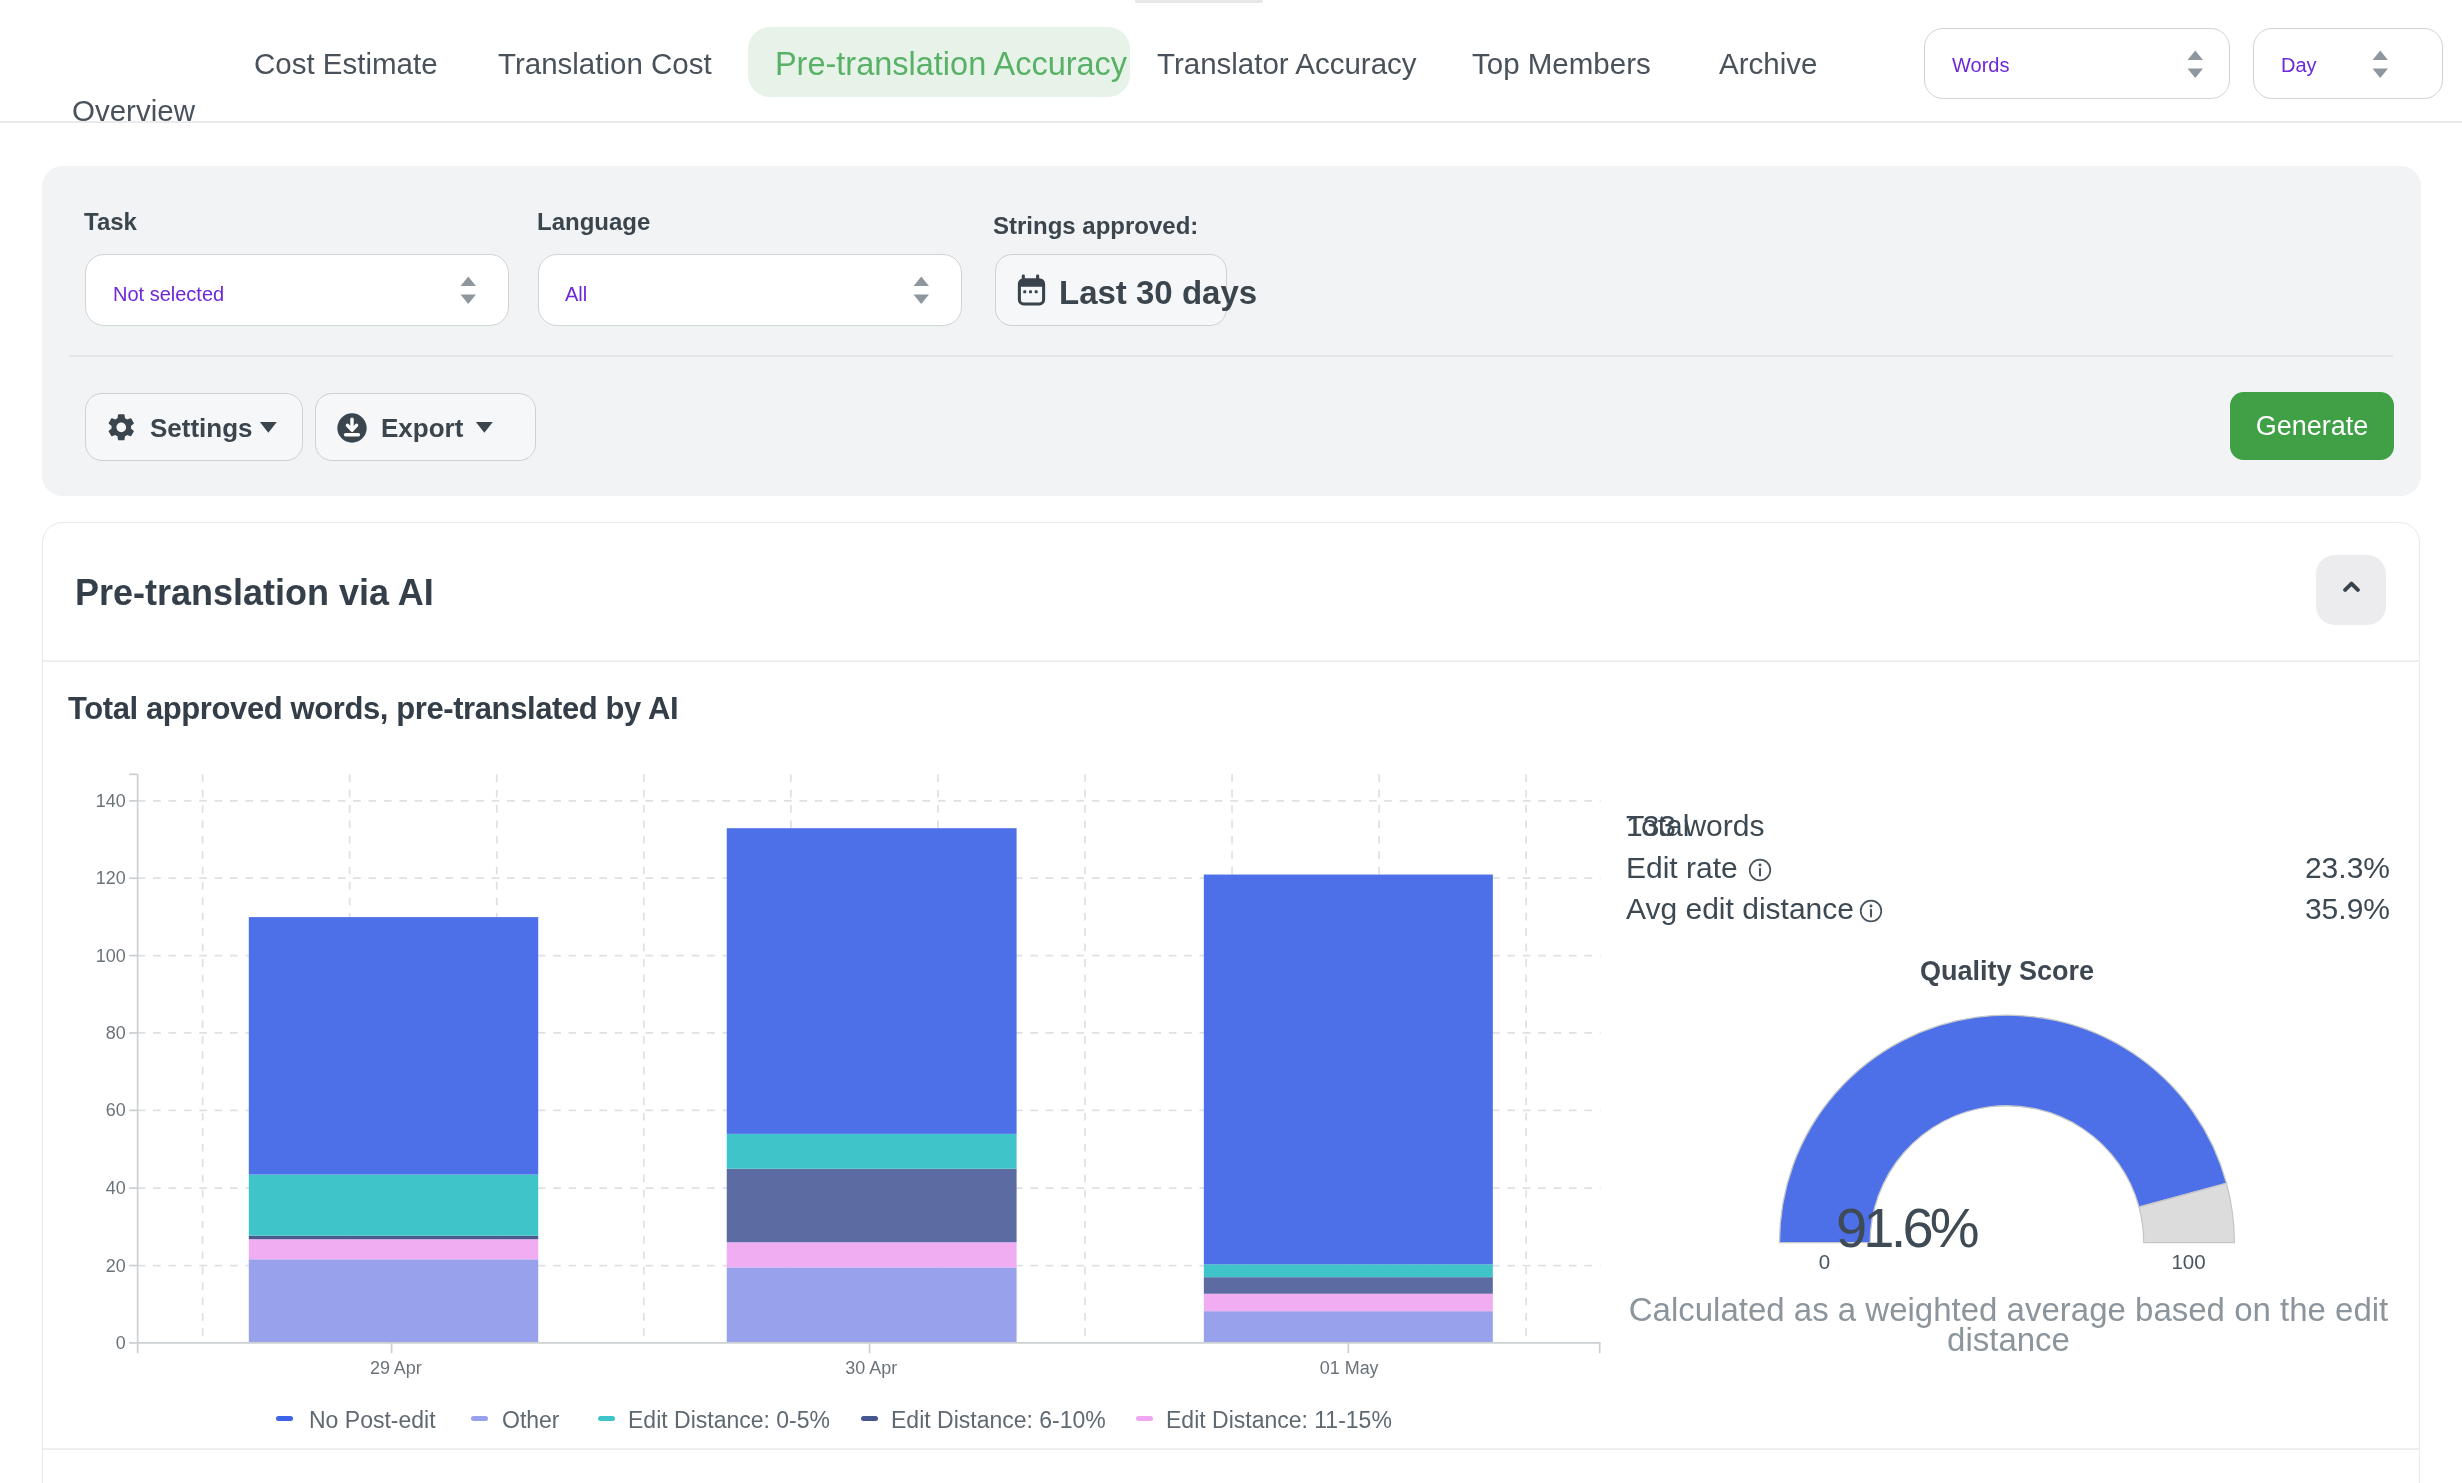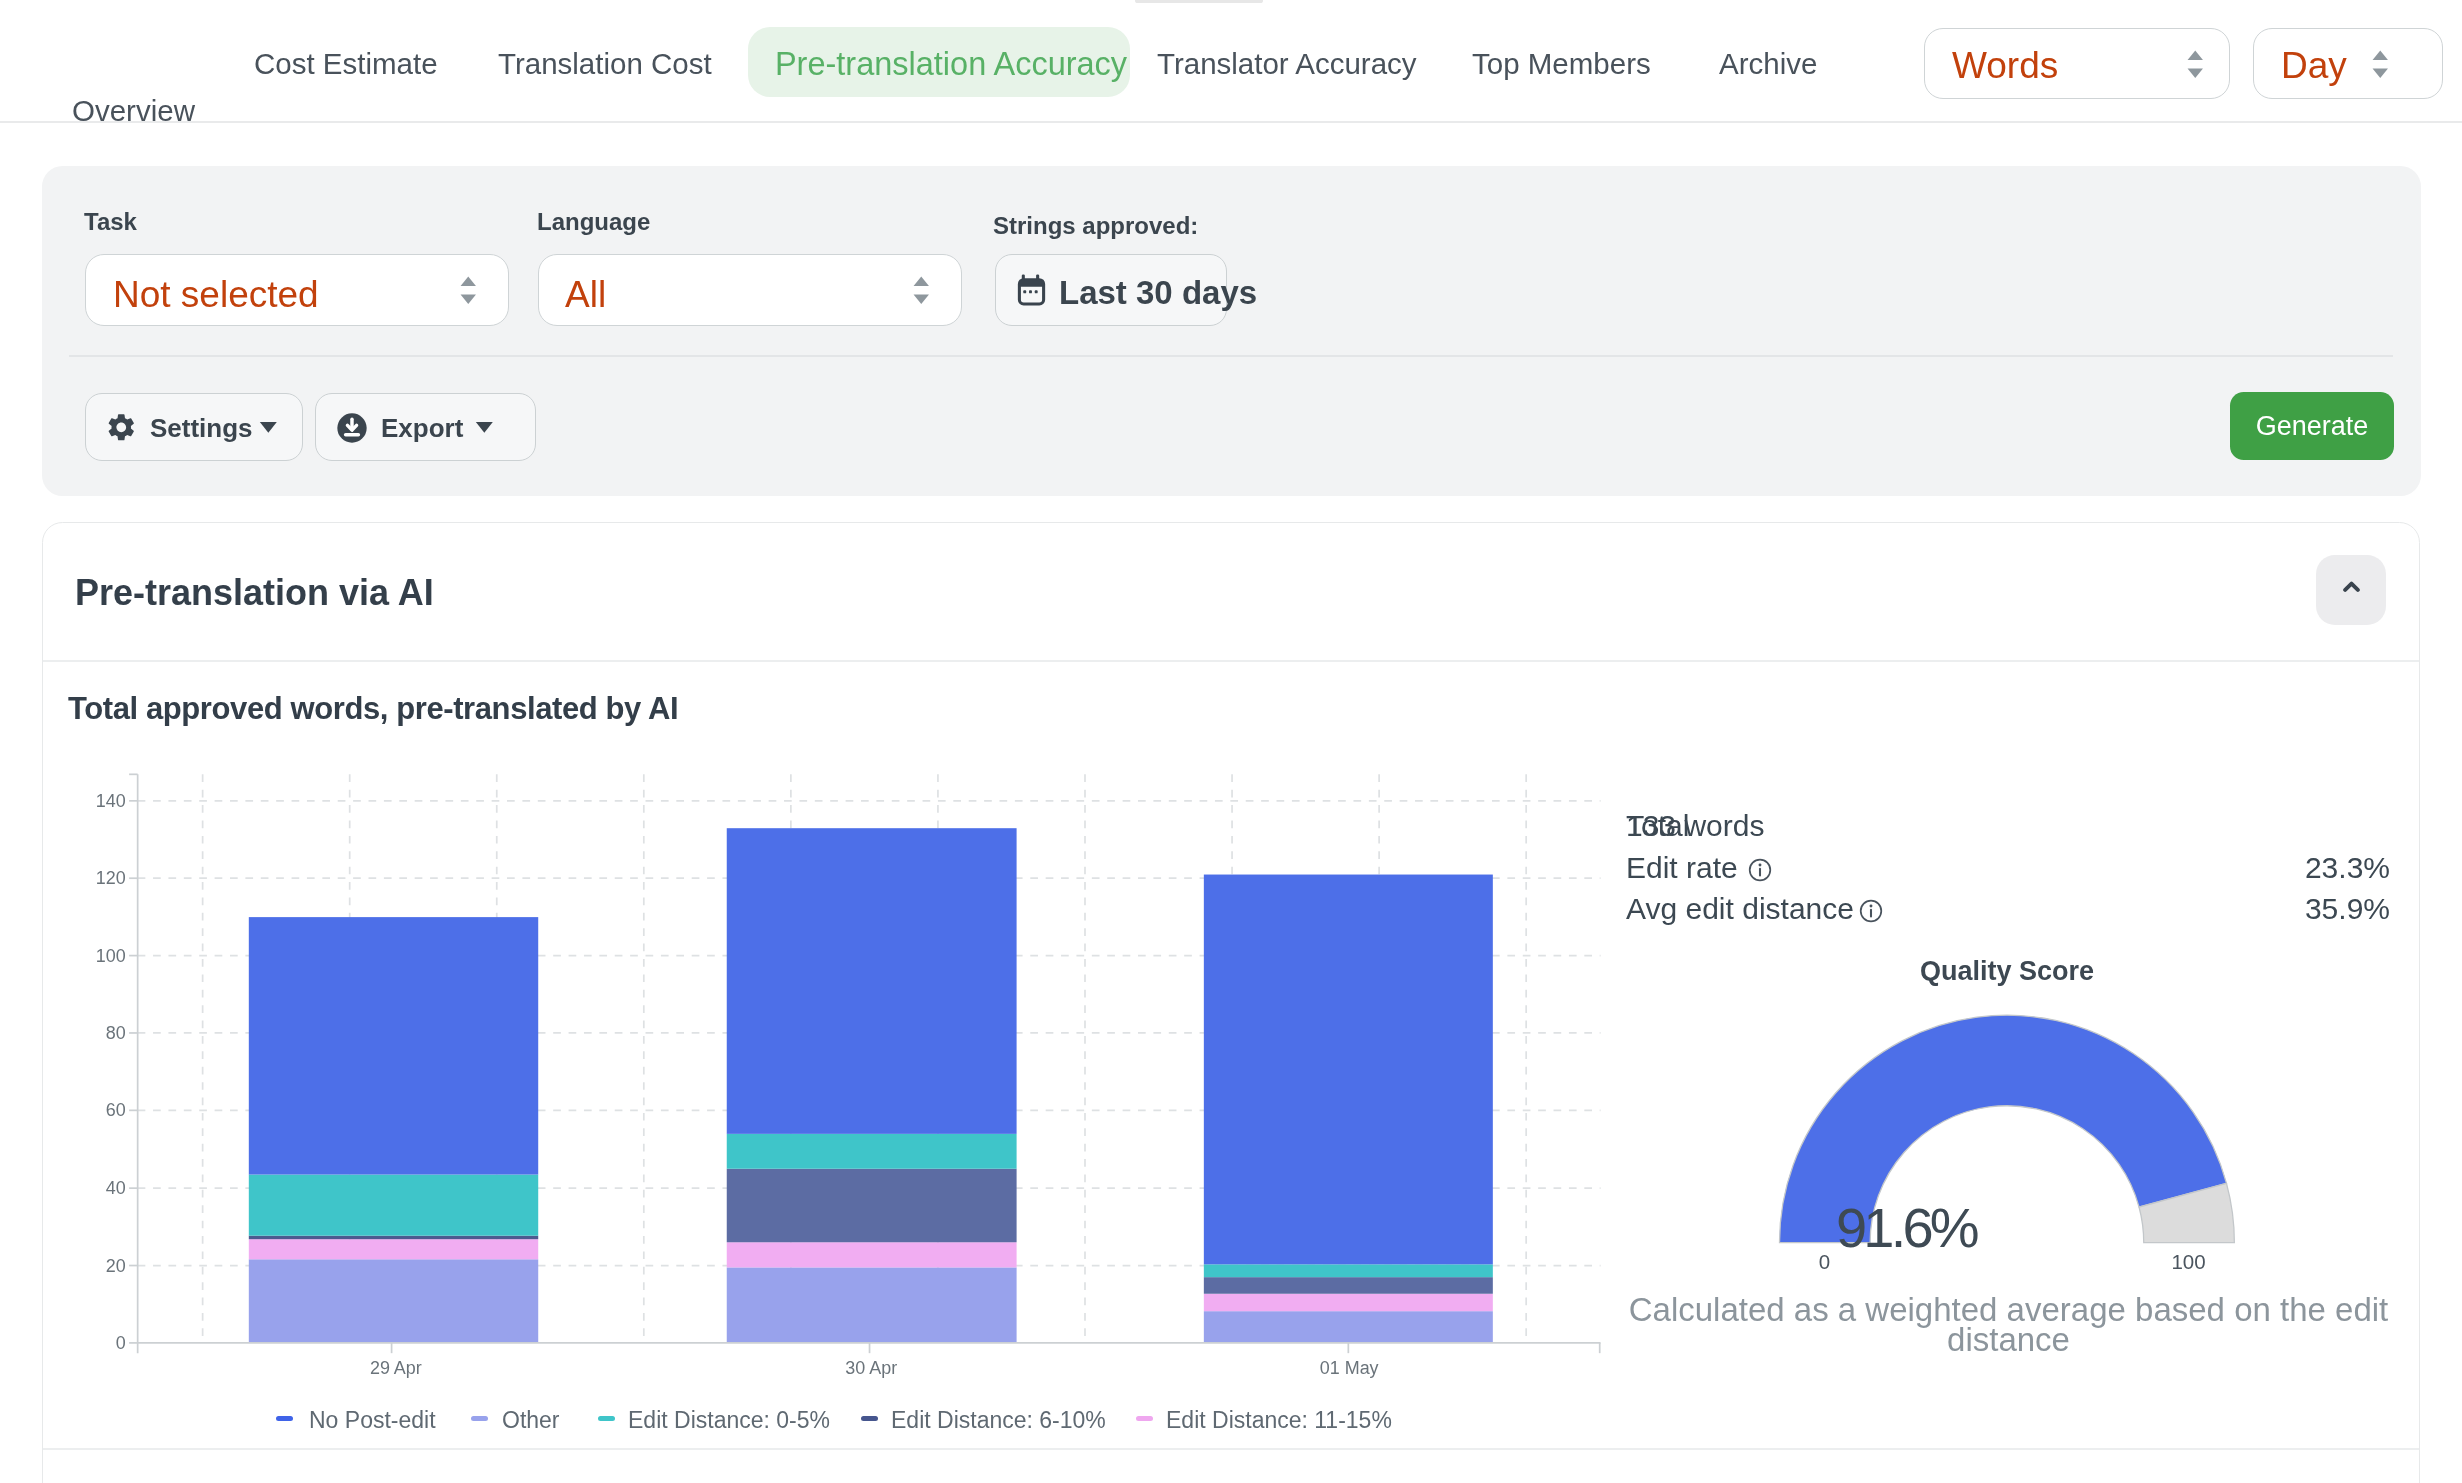--- a/index.html
+++ b/index.html
@@ -1,21 +1,21 @@
 <!DOCTYPE html>
 <html style="font-size:13.7px"><head>
 <meta charset="utf-8">
 <style>
   * { margin:0; padding:0; box-sizing:border-box; }
   html,body { width:2462px; height:1483px; background:#fff; overflow:hidden;
     font-family:"Liberation Sans", sans-serif; }
   .abs { position:absolute; }
   .nav { font-size:29.5px; color:#49525b; line-height:30px; top:49px; }
   .sel { background:#fff; border:1.7px solid #cfd4d6; border-radius:19px; }
-  .selTxt { font-size:37px; color:#c2410c; }
+  .selTxt { font-size:20px; color:#6d28d9; }
   .lbl { font-size:24px; font-weight:600; color:#3b454e; }
   .btn { border:1.7px solid #ccd1d3; border-radius:17px; background:#f6f7f8; }
   .btnTxt { font-size:26px; font-weight:600; color:#3b454e; }
 </style>
 </head>
 <body>
 
 <div class="abs" style="left:1135px; top:0; width:128px; height:2.6px; background:#e7e7e7; border-radius:0 0 2.6px 2.6px;"></div>
 
 <div class="abs nav" style="left:72px;margin-top:47px;">Overview</div>

